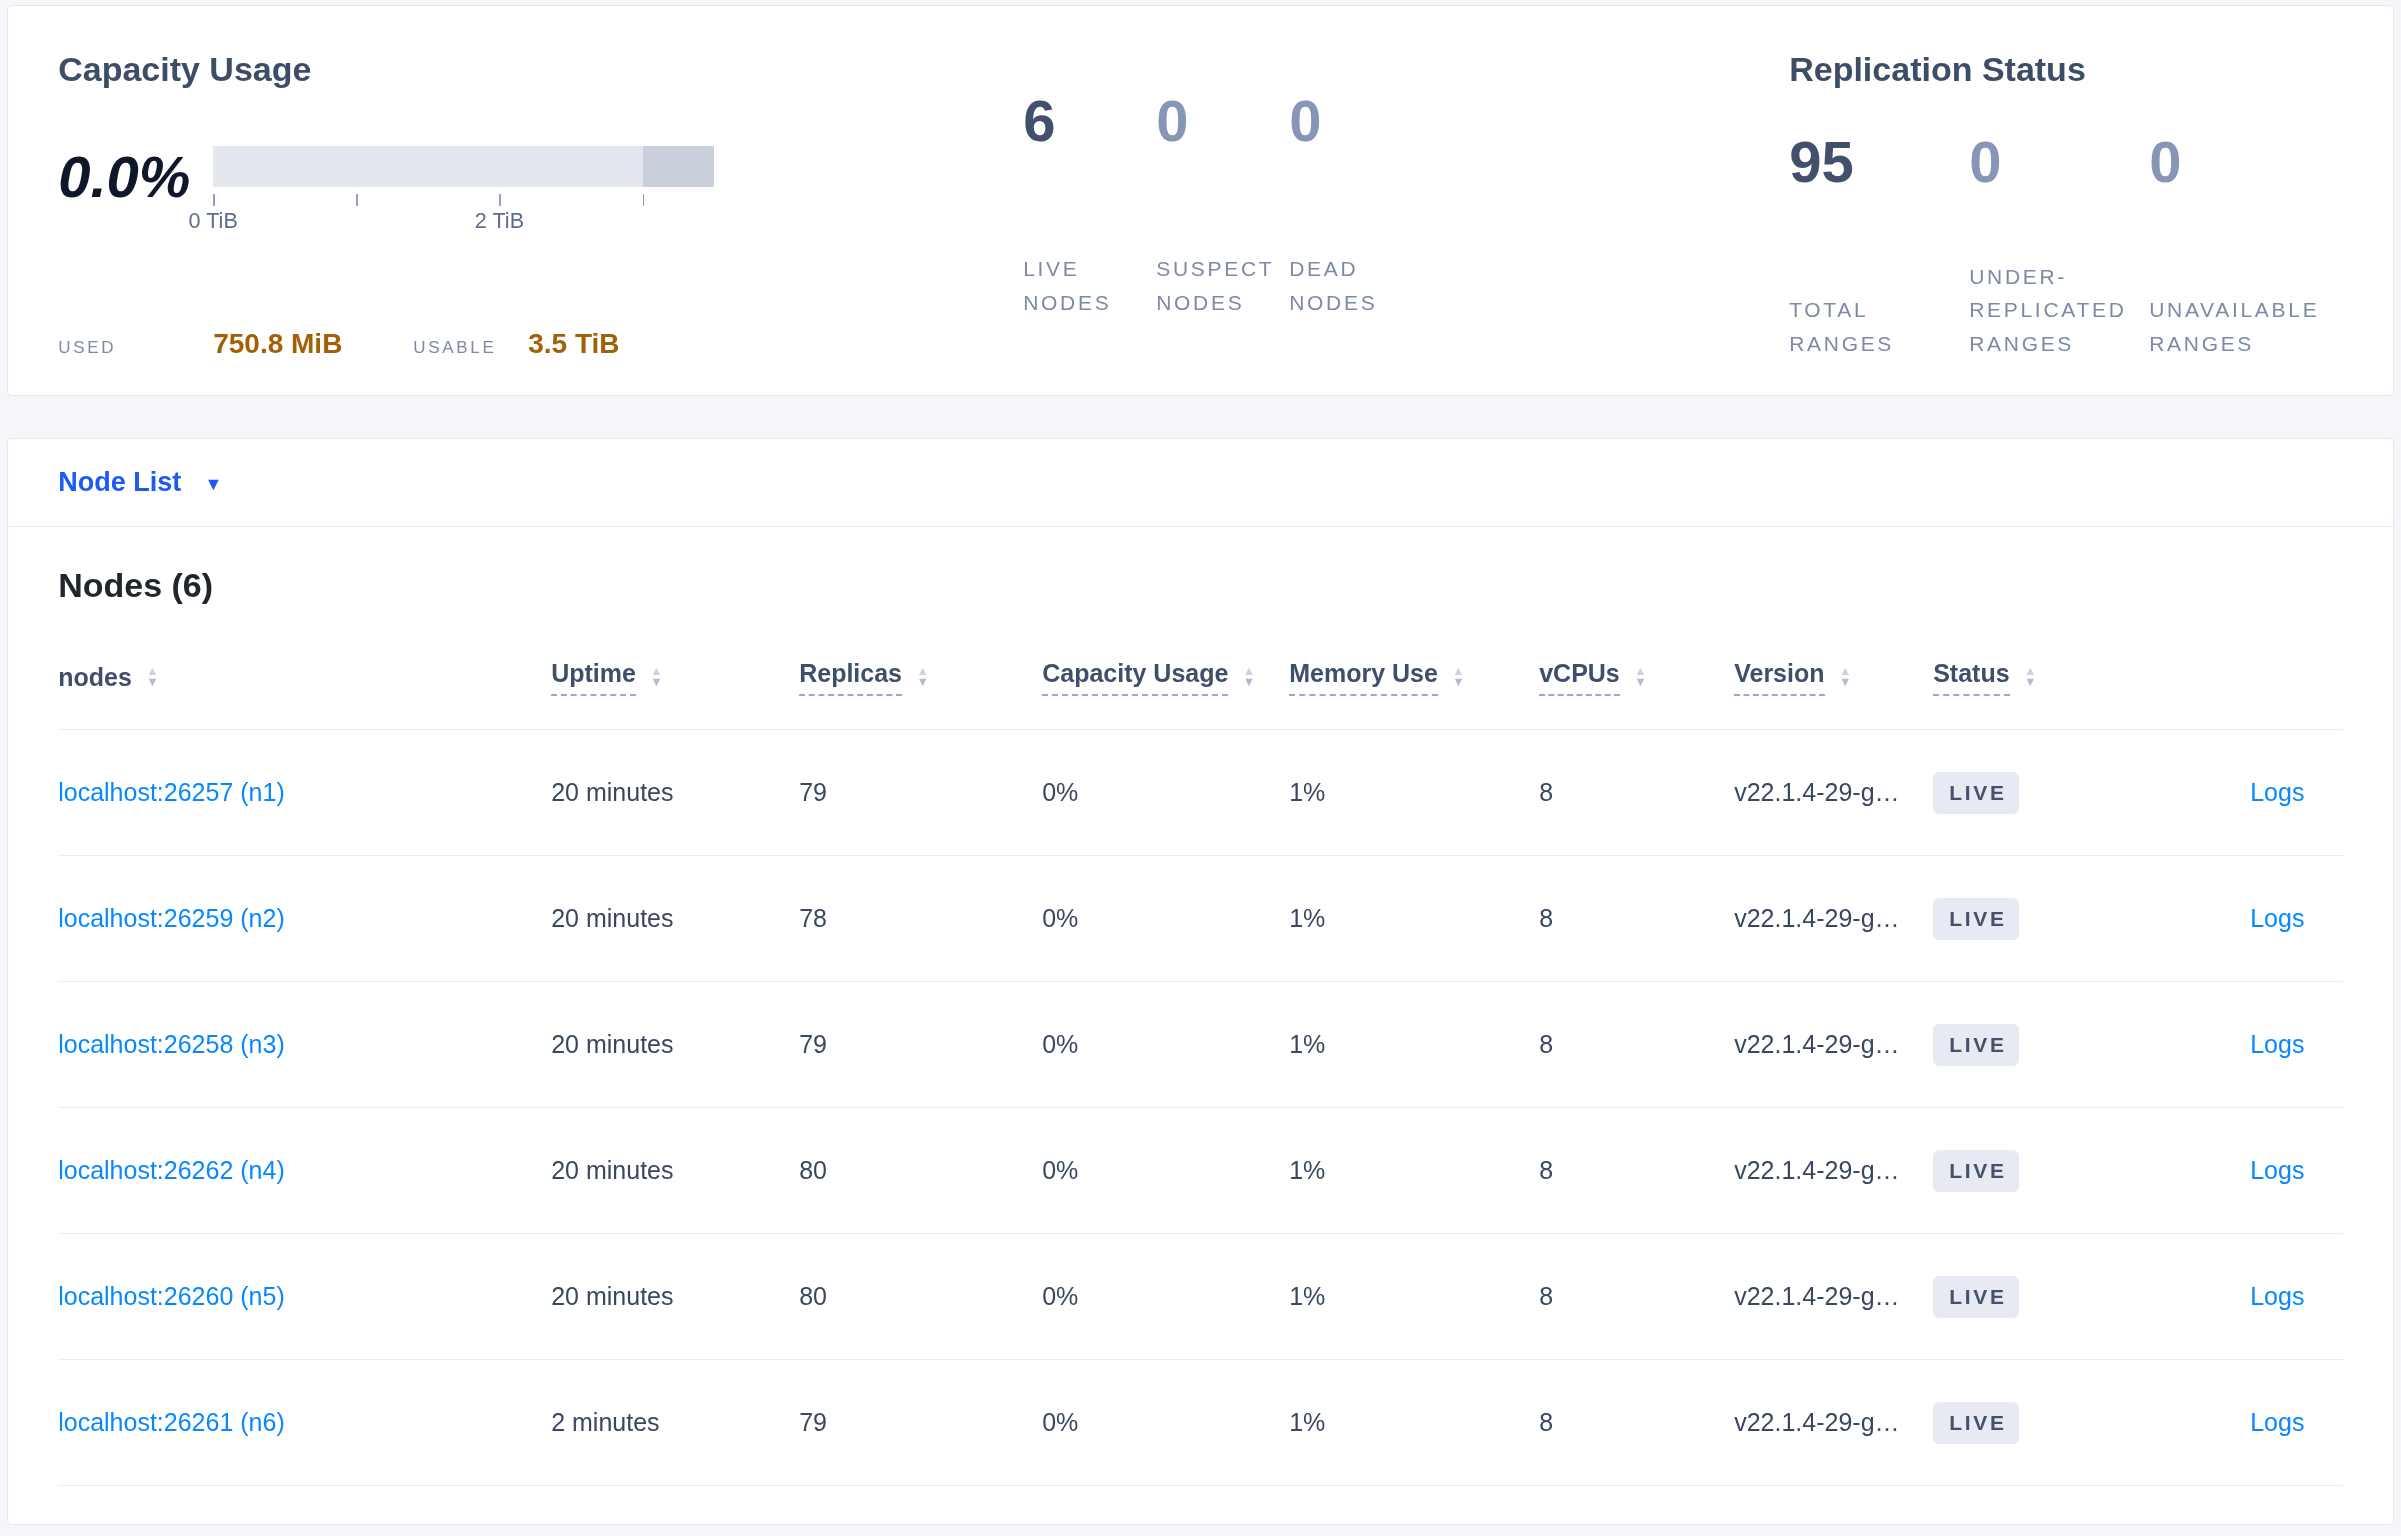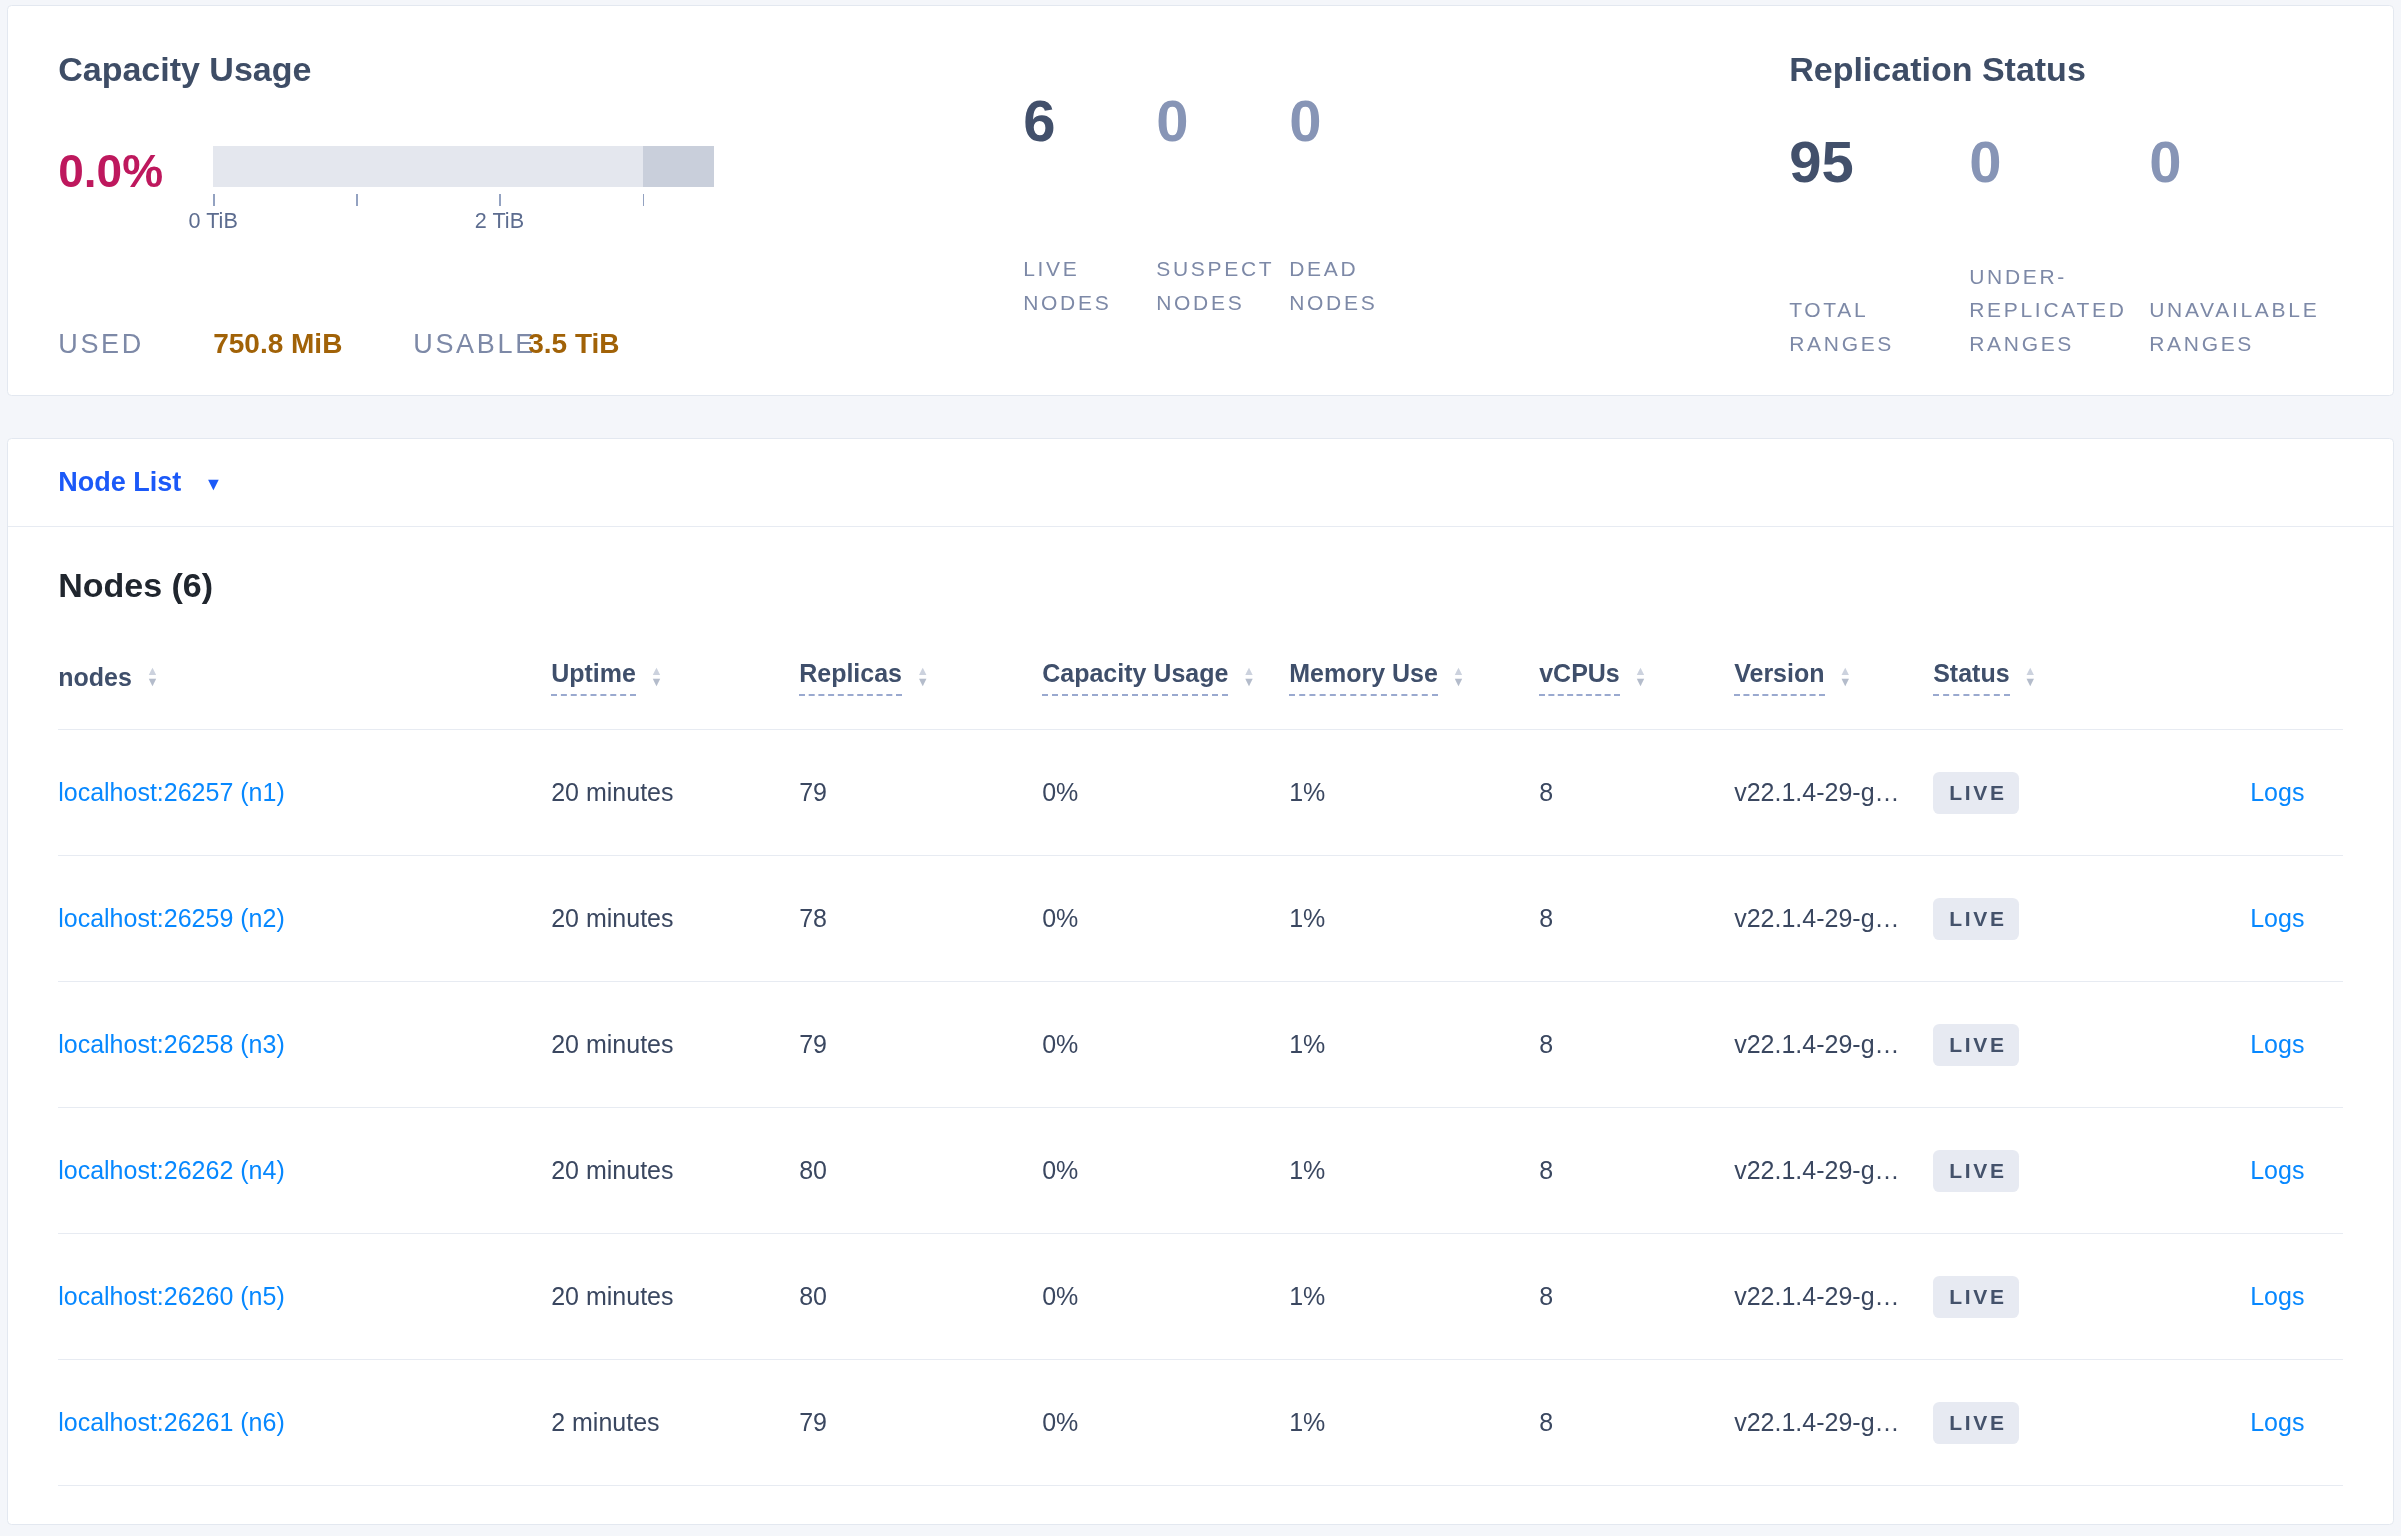--- a/index.html
+++ b/index.html
@@ -32,32 +32,32 @@
   .stat-label {
     margin-top:auto; font-size:21px; letter-spacing:2.7px; line-height:1.6;
     color:#7d89a7; white-space:pre-line;
   }
   .w148 { width:133px; }
   .w200 { width:180px; }
 
   
   .cap-body { height:227px; display:flex; flex-direction:column; margin-top:43px; }
   .cap-row { display:flex; }
-  .cap-pct { width:155px; font-size:46px; font-weight:700; color:#be185d; line-height:1; padding-top:14.4px; }
+  .cap-pct { width:155px; font-size:58px; font-weight:700; color:#0f172a; line-height:1; padding-top:14.4px;font-style:italic; }
   .cap-chart { width:501px; position:relative; }
   .cap-bar { height:41px; background:#e4e7ee; position:relative; margin-top:12.6px; }
   .cap-bar-dark { position:absolute; top:0; right:0; height:100%; width:14.29%; background:#c9cfdb; }
   .cap-ticks { position:relative; height:54px; }
   .tick { position:absolute; top:7.2px; width:1.8px; height:11.7px; background:#93a2c1; }
   .tick-label {
     position:absolute; top:21px; transform:translateX(-50%);
     font-size:21.6px; color:#5d6d90; white-space:nowrap;
   }
   .cap-used-row { margin-top:auto; display:flex; align-items:baseline; }
-  .kv-label { font-size:27px; letter-spacing:2.7px; color:#7d89a7; }
+  .kv-label { font-size:17px; letter-spacing:2.7px; color:#7d89a7; }
   .kv-value { font-size:28px; font-weight:700; color:#a16207; }
   .lbl-used { width:155px; }
   .val-used { width:200px; }
   .lbl-usable { width:115px; }
 
   
   .nodelist-card { margin-top:42px; padding-bottom:1.8px; }
   .nodelist-header {
     height:88px; display:flex; align-items:center;
     padding-left:50px; border-bottom:0.9px solid #e7ebf2; cursor:pointer;text-align:right;

